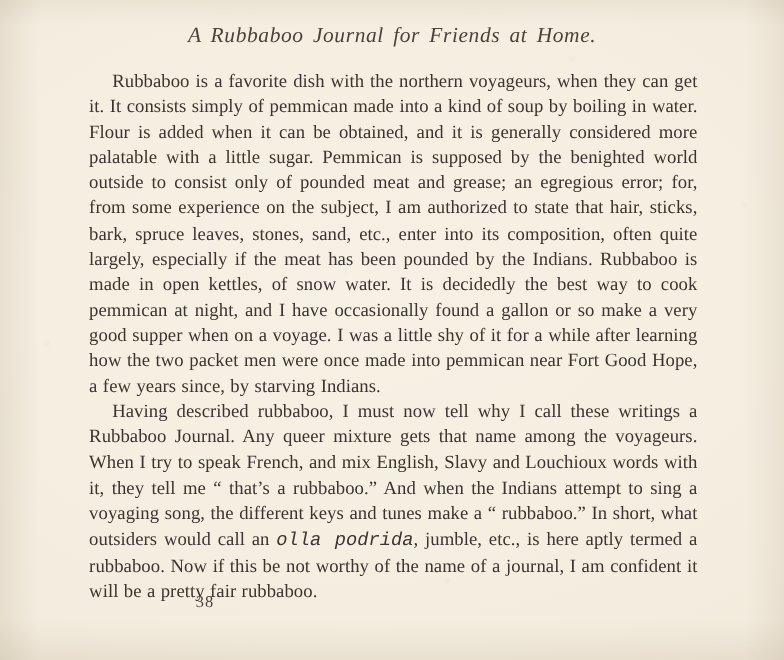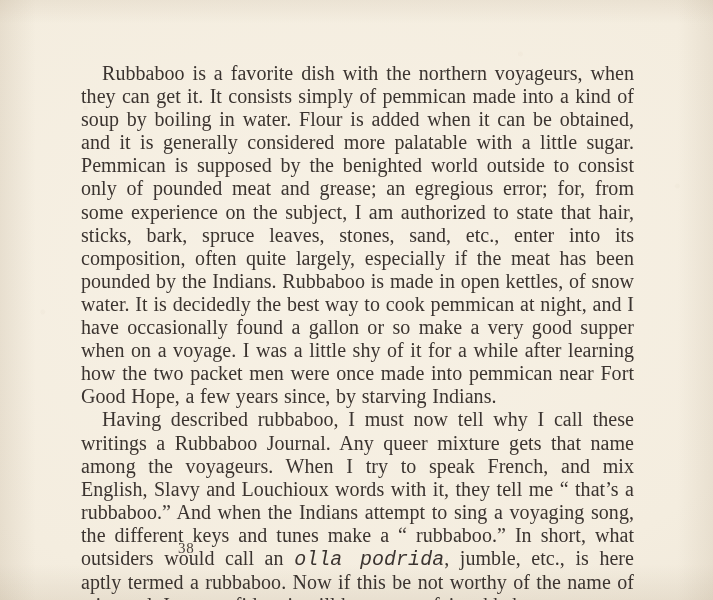--- a/index.html
+++ b/index.html
@@ -69,21 +69,21 @@
     position: absolute;
     left: 81px;
     top: 62px;
     width: 553px;
   }
 
   p.para {
     margin: 0;
     text-indent: 21px;
     text-align: justify;
-    font-size: 20px;
+    font-size: 17px;
     line-height: 23.1px;
     letter-spacing: .05px;
     word-spacing: .6px;
     color: #3b3430;
     -webkit-font-smoothing: antialiased;
   }
   p.para + p.para {
     margin-top: 0;
   }
   p.para i {
@@ -101,20 +101,21 @@
   }
 </style>
 </head>
 <body>
 
 <div class="page">
 
   <div class="grain"></div>
   <div class="edge-shade"></div>
 
+  <div class="running-head">A Rubbaboo Journal for Friends at Home.</div>
 
   <div class="body-col">
 
     <p class="para"><span>Rubbaboo is a favorite dish with the northern voyageurs, when they can get it. It consists simply of pemmican made into a kind of soup by boiling in water. Flour is added when it can be obtained, and it is generally considered more palatable with a little sugar. Pemmican is supposed by the benighted world outside to consist only of pounded meat and grease; an egregious error; for, from some experience on the subject, I am authorized to state that hair, sticks, bark, spruce leaves, stones, sand, etc., enter into its composition, often quite largely, especially if the meat has been pounded by the Indians. Rubbaboo is made in open kettles, of snow water. It is decidedly the best way to cook pemmican at night, and I have occasionally found a gallon or so make a very good supper when on a voyage. I was a little shy of it for a while after learning how the two packet men were once made into pemmican near Fort Good Hope, a few years since, by starving Indians.</span></p>
 
     <p class="para"><span>Having described rubbaboo, I must now tell why I call these writings a Rubbaboo Journal. Any queer mixture gets that name among the voyageurs. When I try to speak French, and mix English, Slavy and Louchioux words with it, they tell me “ that’s a rubbaboo.” And when the Indians attempt to sing a voyaging song, the different keys and tunes make a “ rubbaboo.” In short, what outsiders would call an </span><i>olla podrida</i><span>, jumble, etc., is here aptly termed a rubbaboo. Now if this be not worthy of the name of a journal, I am confident it will be a pretty fair rubbaboo.</span></p>
 
   </div>
 
   <div class="folio">38</div>

